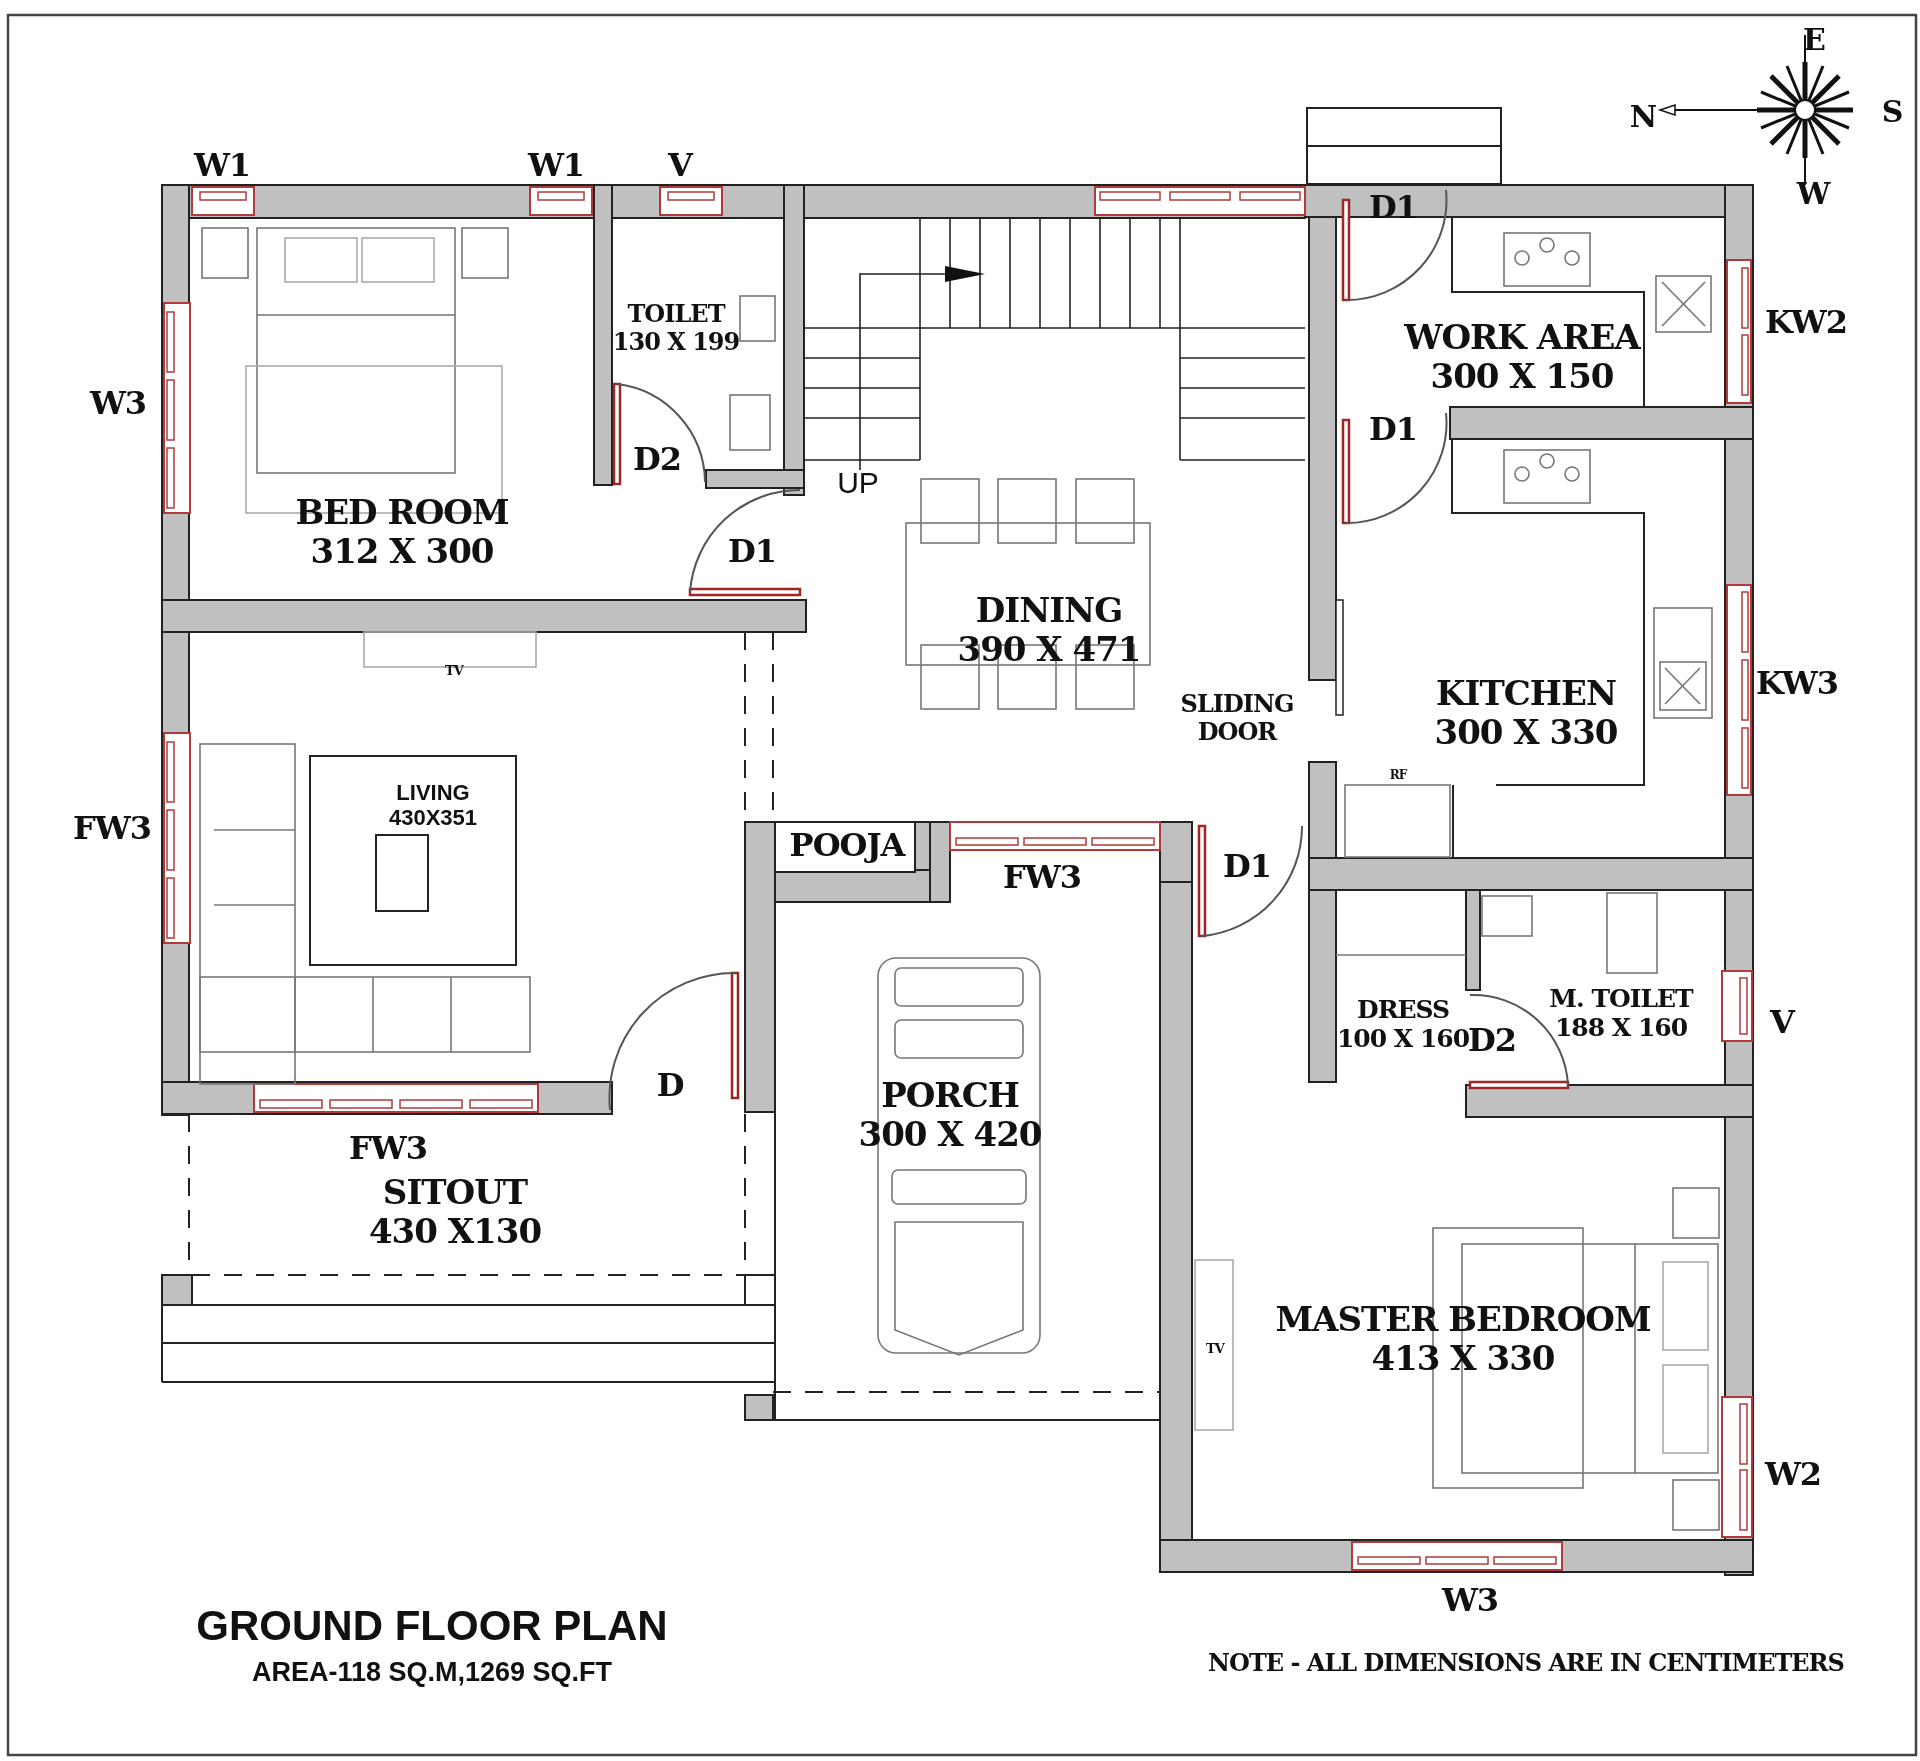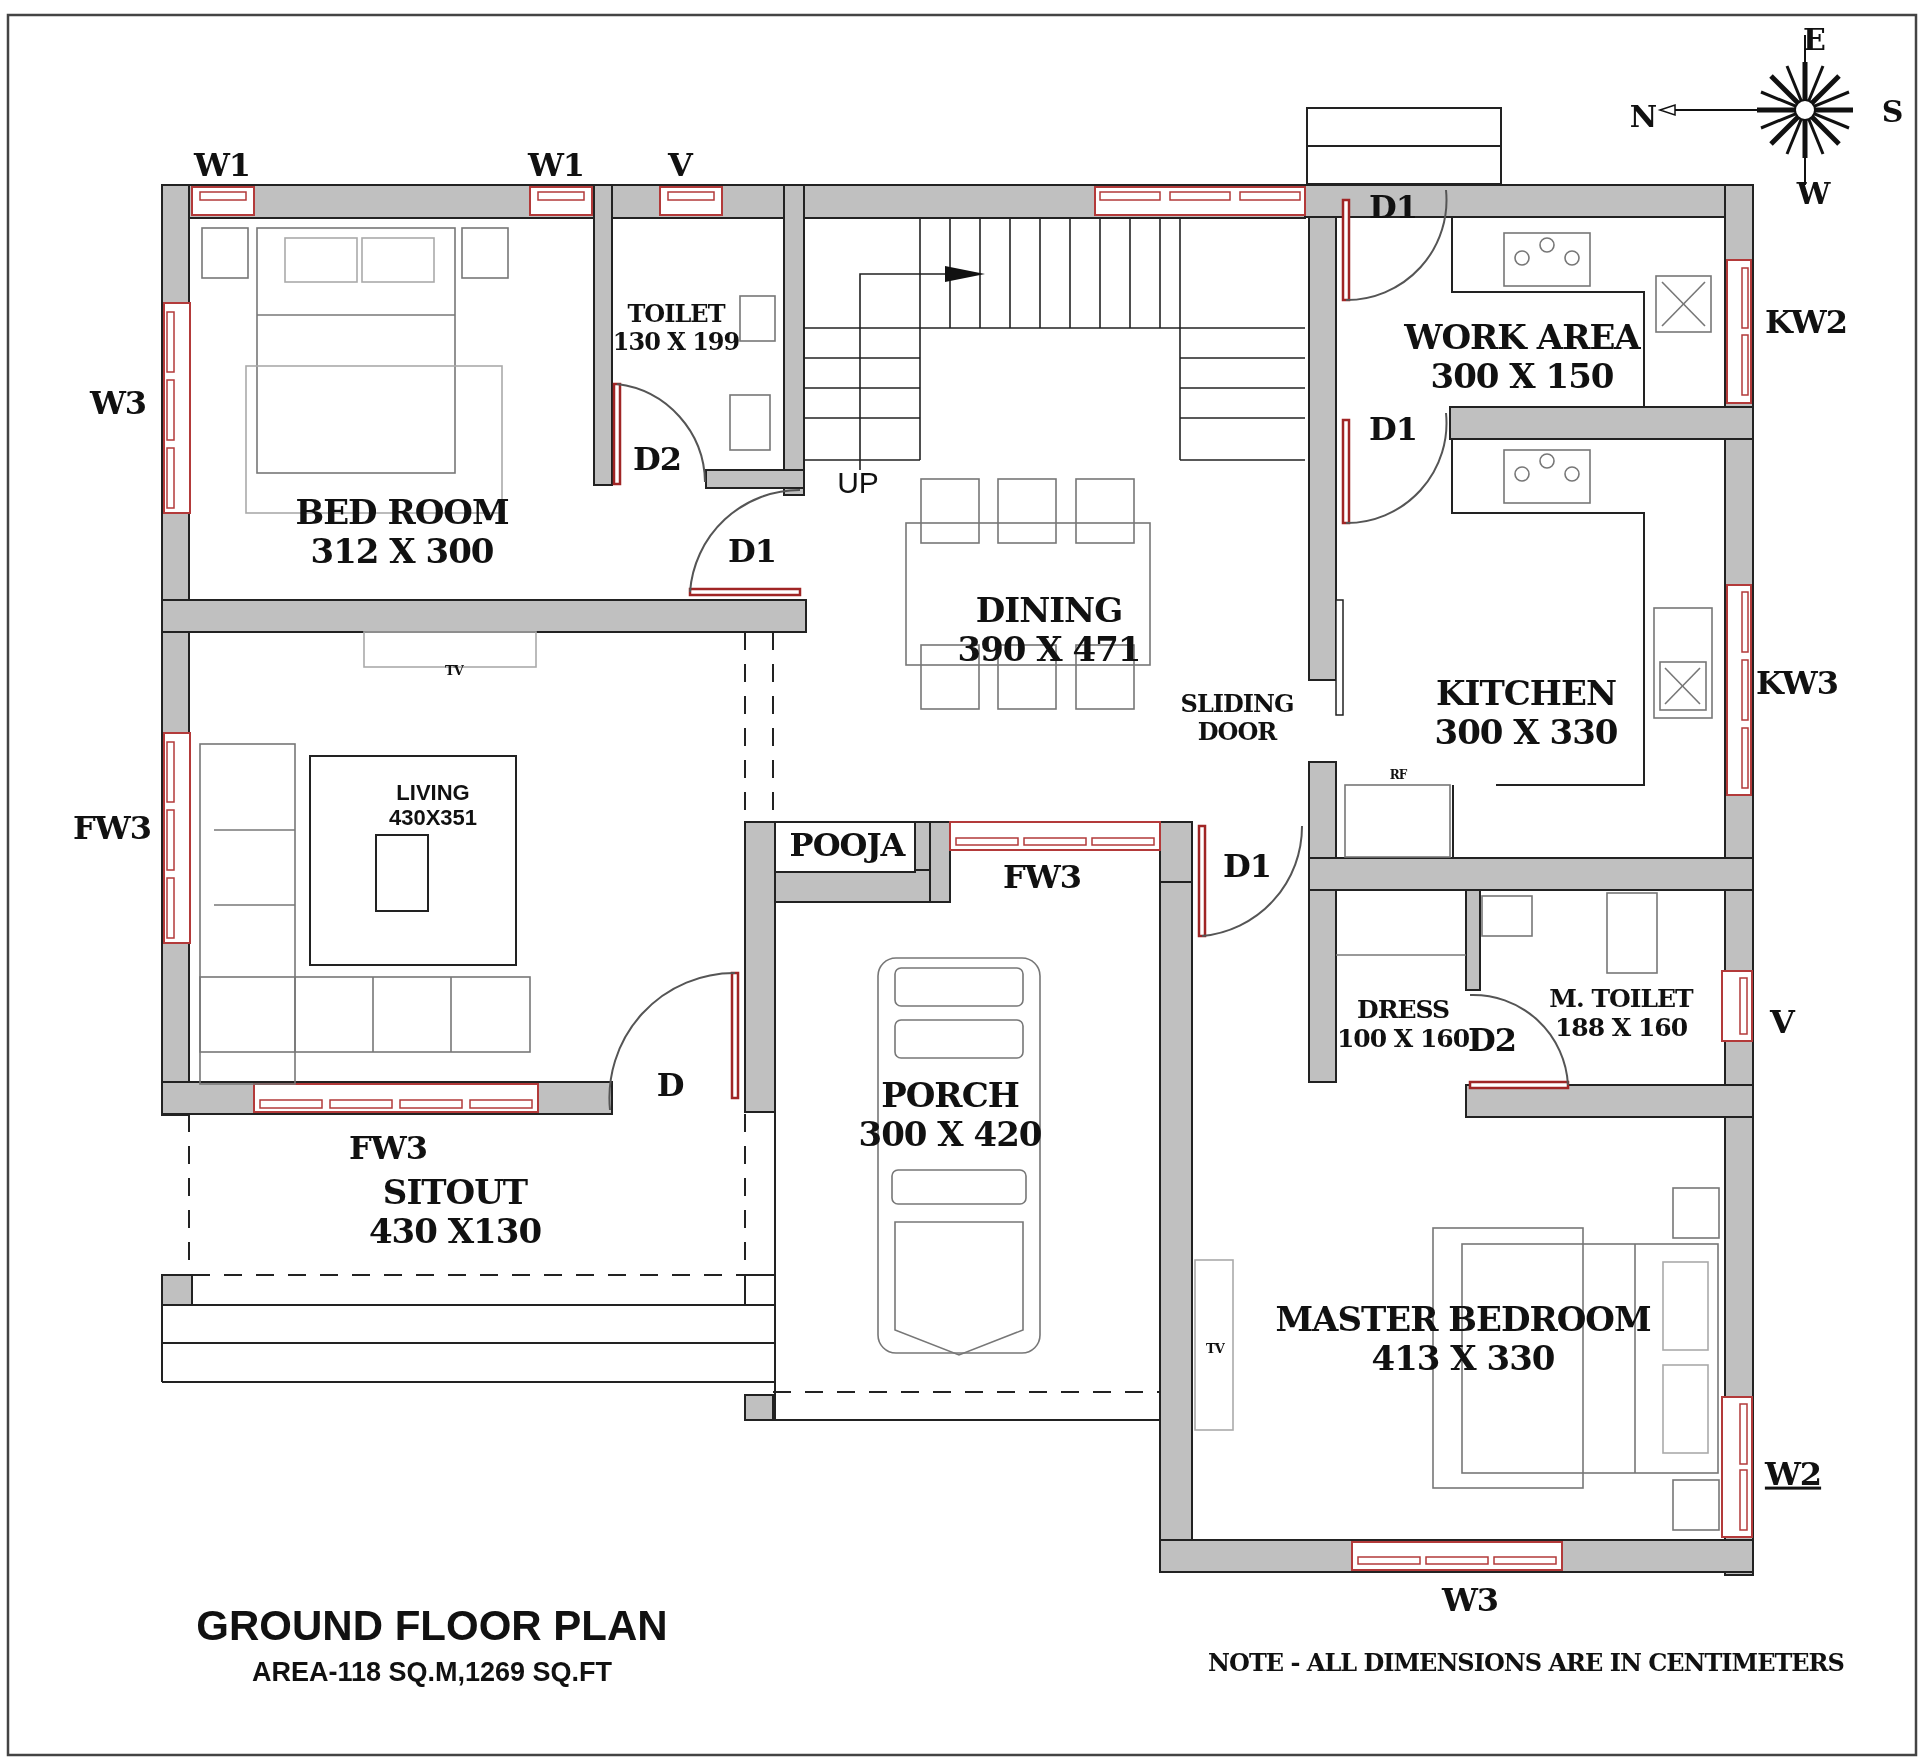--- a/index.html
+++ b/index.html
@@ -312,21 +312,21 @@
 <div class="txt" style="left:222px;top:165px;font-size:32px;">W1</div>
 <div class="txt" style="left:556px;top:165px;font-size:32px;">W1</div>
 <div class="txt" style="left:680px;top:165px;font-size:32px;">V</div>
 <div class="txt" style="left:118px;top:403px;font-size:32px;">W3</div>
 <div class="txt" style="left:112px;top:828px;font-size:32px;">FW3</div>
 <div class="txt" style="left:388px;top:1148px;font-size:32px;">FW3</div>
 <div class="txt" style="left:1042px;top:877px;font-size:32px;">FW3</div>
 <div class="txt" style="left:1806px;top:322px;font-size:32px;">KW2</div>
 <div class="txt" style="left:1797px;top:683px;font-size:32px;">KW3</div>
 <div class="txt" style="left:1782px;top:1022px;font-size:32px;">V</div>
-<div class="txt" style="left:1793px;top:1474px;font-size:32px;text-decoration:underline;">W2</div>
+<div class="txt" style="left:1793px;top:1474px;font-size:32px;">W2</div>
 <div class="txt" style="left:1470px;top:1600px;font-size:32px;">W3</div>
 
 <div class="txt" style="left:1393px;top:207px;font-size:32px;">D1</div>
 <div class="txt" style="left:1393px;top:429px;font-size:32px;">D1</div>
 <div class="txt" style="left:752px;top:551px;font-size:32px;">D1</div>
 <div class="txt" style="left:657px;top:459px;font-size:32px;">D2</div>
 <div class="txt" style="left:1247px;top:866px;font-size:32px;">D1</div>
 <div class="txt" style="left:1492px;top:1040px;font-size:32px;">D2</div>
 <div class="txt" style="left:670px;top:1085px;font-size:32px;">D</div>
 

